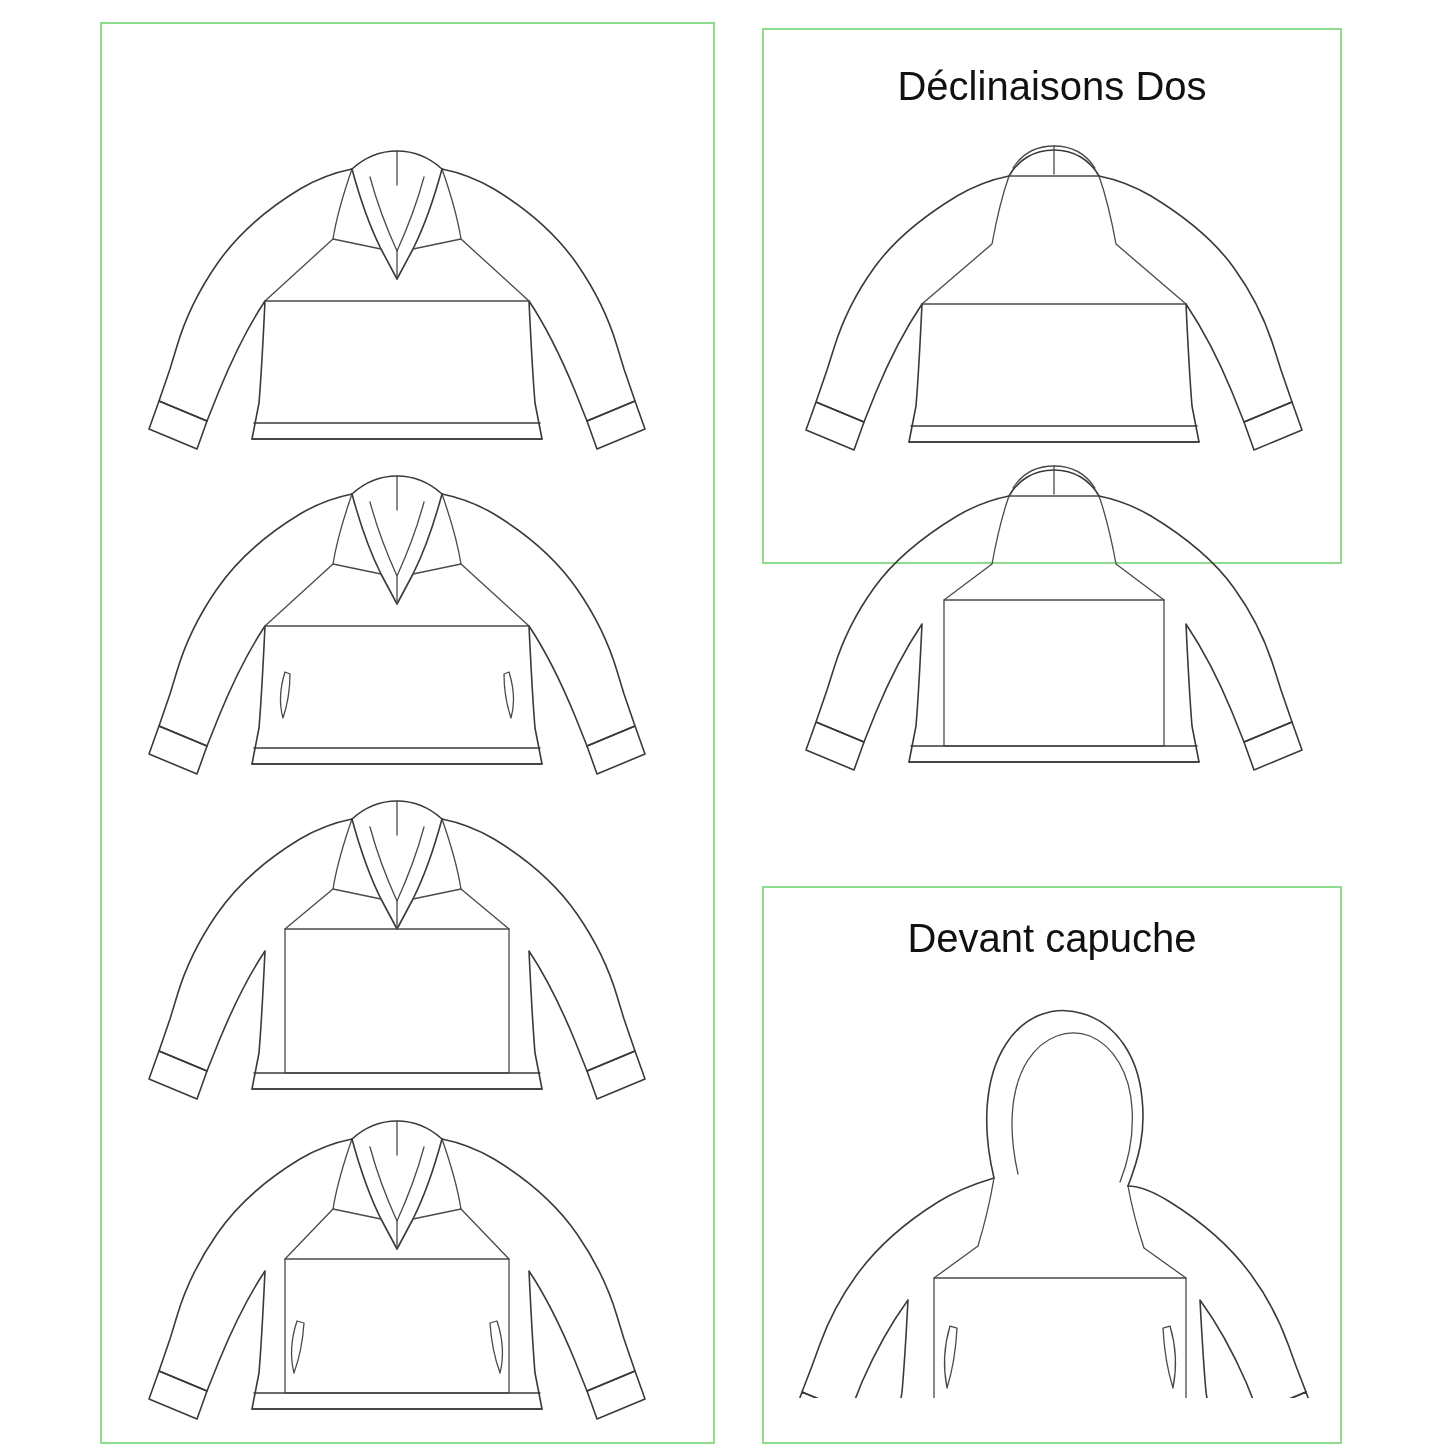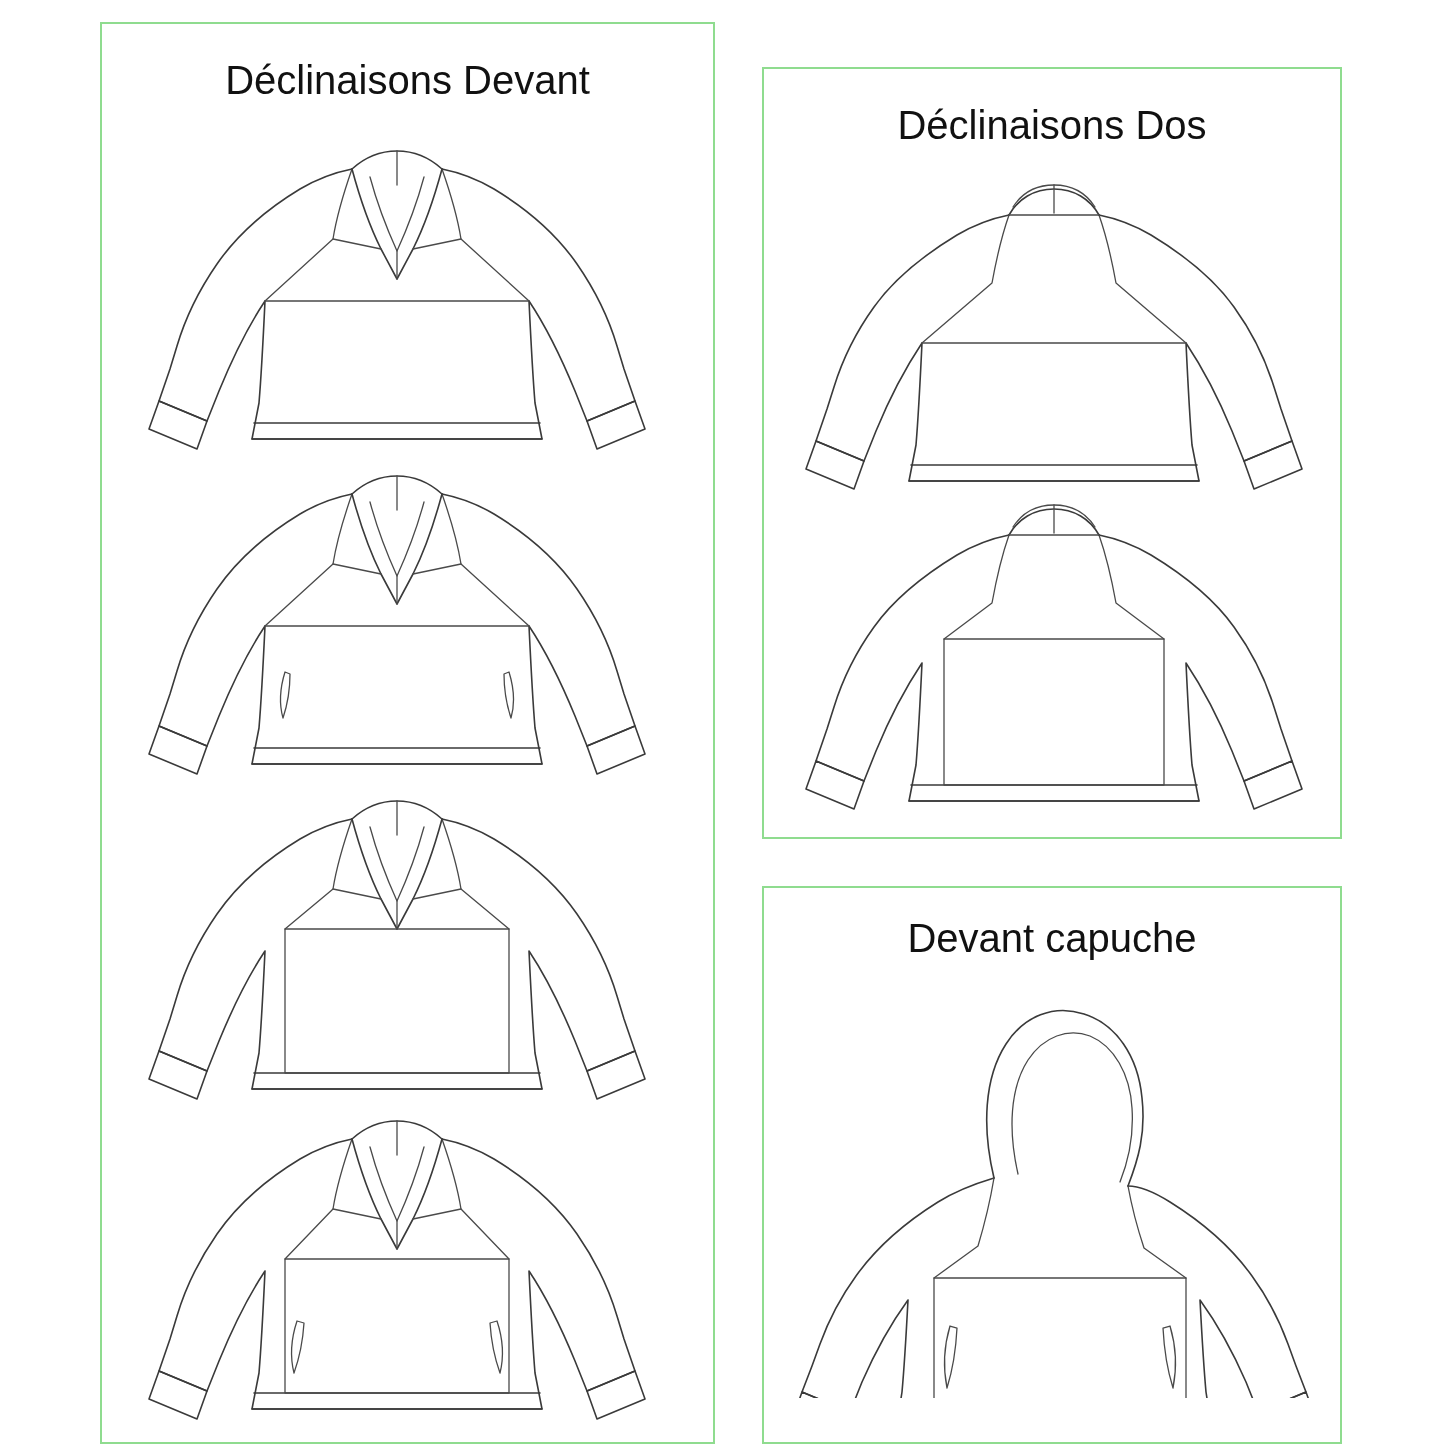--- a/index.html
+++ b/index.html
@@ -23,22 +23,21 @@
   #panel-front {
     left: 100px;
     top: 22px;
     width: 615px;
     height: 1422px;
   }
   #panel-back {
     left: 762px;
     top: 28px;
     width: 580px;
-    height: 772px;
-    margin-top: 39px;
+    height: 536px;
   }
   #panel-hood {
     left: 762px;
     top: 886px;
     width: 580px;
     height: 558px;
   }
   .panel-title {
     text-align: center;
     font-size: 40px;
@@ -71,21 +70,20 @@
     stroke: #4a4a4a;
     stroke-width: 1.3;
     stroke-linejoin: round;
     stroke-linecap: round;
   }
 </style>
 </head>
 <body>
 
 <div class="panel" id="panel-front">
-  <div class="panel-title">Déclinaisons Devant</div>
 
   <div class="fig" style="left:35px; top:105px;">
     <svg width="520" height="330" viewBox="0 0 520 330">
 
       <path class="ln" d="M215 40 C200 43 180 50 163 60 C130 80 100 106 80 135 C62 161 48 190 40 217 L33 240 L22 272 L70 292 L82 262 C96 228 112 196 128 172 L128 172 C126 214 124 250 122 274 L115 310 L405 310 L398 274 C396 250 394 214 392 172 C408 196 424 228 438 262 L450 292 L498 272 L487 240 L480 217 C472 190 458 161 440 135 C420 106 390 80 357 60 C340 50 320 43 305 40"></path>
 
       <path class="ln" d="M115 310 L405 310 M117 294 L403 294"></path>
 
       <path class="ln" d="M22 272 L70 292 M12 300 L60 320 L70 292 M12 300 L22 272"></path>
 

